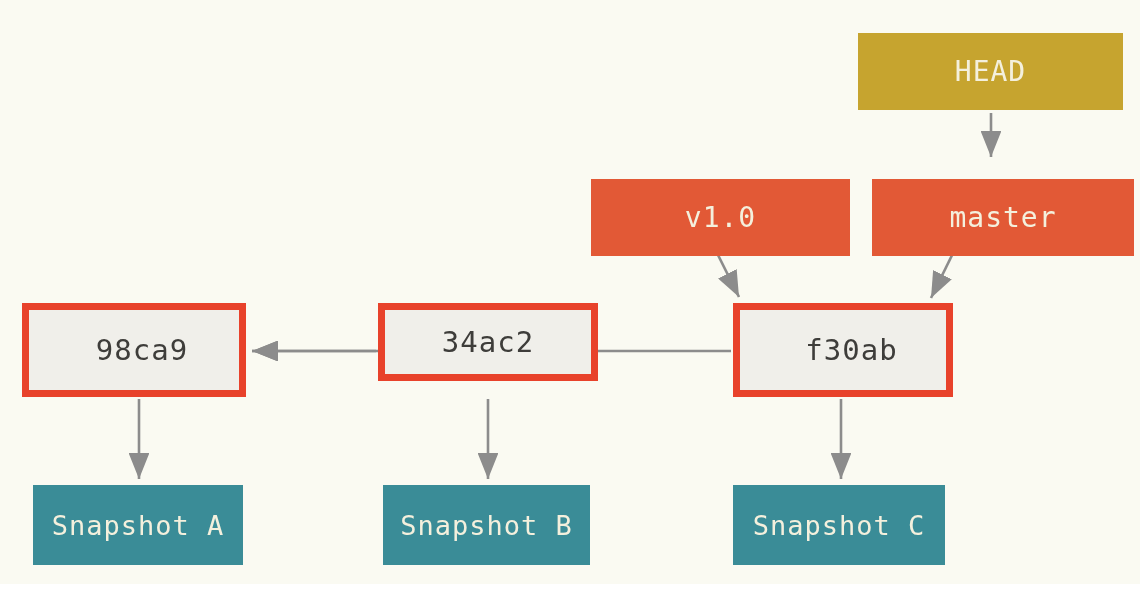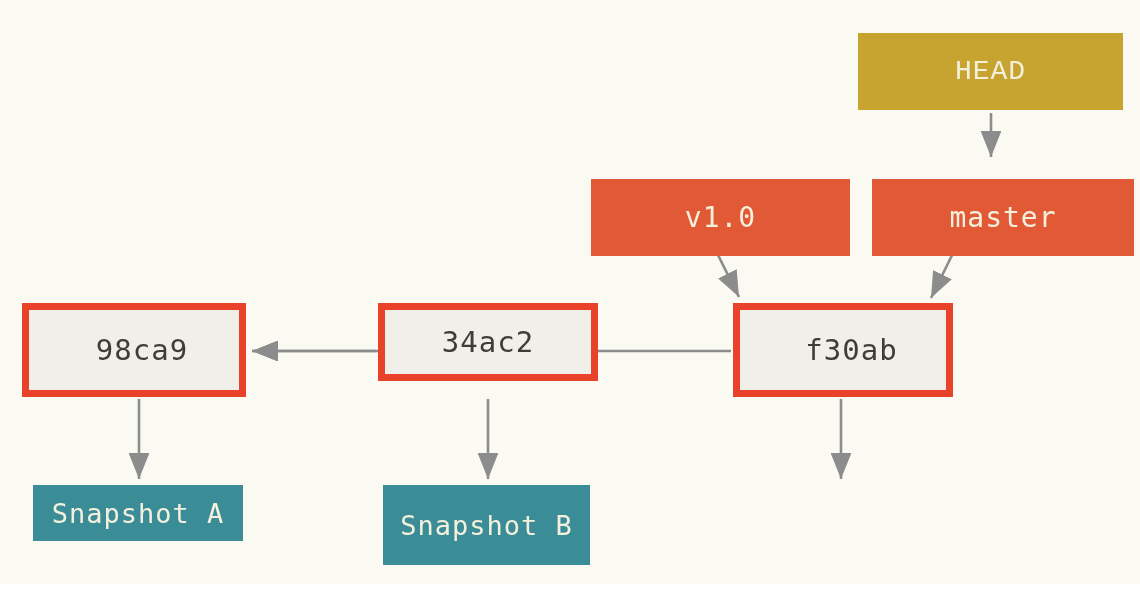--- a/index.html
+++ b/index.html
@@ -53,21 +53,21 @@
     <line x1="991" y1="113" x2="991" y2="157" marker-end="url(#ah)"></line>
     <line x1="712" y1="243" x2="739" y2="297" marker-end="url(#ah)"></line>
     <line x1="958" y1="243" x2="931" y2="298" marker-end="url(#ah)"></line>
     <line x1="731" y1="351" x2="252" y2="351" marker-end="url(#ah)"></line>
     <line x1="376" y1="351" x2="252" y2="351" marker-end="url(#ah)"></line>
     <line x1="139" y1="399" x2="139" y2="479" marker-end="url(#ah)"></line>
     <line x1="488" y1="399" x2="488" y2="479" marker-end="url(#ah)"></line>
     <line x1="841" y1="399" x2="841" y2="479" marker-end="url(#ah)"></line>
   </svg>
 
-  <div class="box head" style="left:858px; top:33px; width:265px; height:77px;font-family:Liberation Mono, monospace;">
+  <div class="box head" style="left:858px; top:33px; width:265px; height:77px;">
     <span>HEAD</span>
   </div>
 
   <div class="box ref" style="left:591px; top:163px; width:259px; height:77px;">
     <span>v1.0</span>
   </div>
 
   <div class="box ref" style="left:872px; top:163px; width:262px; height:77px;">
     <span>master</span>
   </div>
@@ -77,22 +77,25 @@
   </div>
 
   <div class="box commit" style="left:378px; top:303px; width:220px; height:78px;">
     <span>34ac2</span>
   </div>
 
   <div class="box commit" style="left:733px; top:303px; width:220px; height:94px;padding-left:17px;">
     <span>f30ab</span>
   </div>
 
-  <div class="box snapshot" style="left:33px; top:485px; width:210px; height:56px;">
+  <div class="box snapshot" style="left:33px; top:485px; width:210px; height:80px;">
     <span>Snapshot A</span>
   </div>
 
   <div class="box snapshot" style="left:383px; top:485px; width:207px; height:80px;">
     <span>Snapshot B</span>
   </div>
 
+  <div class="box snapshot" style="left:733px; top:485px; width:212px; height:80px;">
+    <span>Snapshot C</span>
+  </div>
 
 </div>
 
 </body></html>

